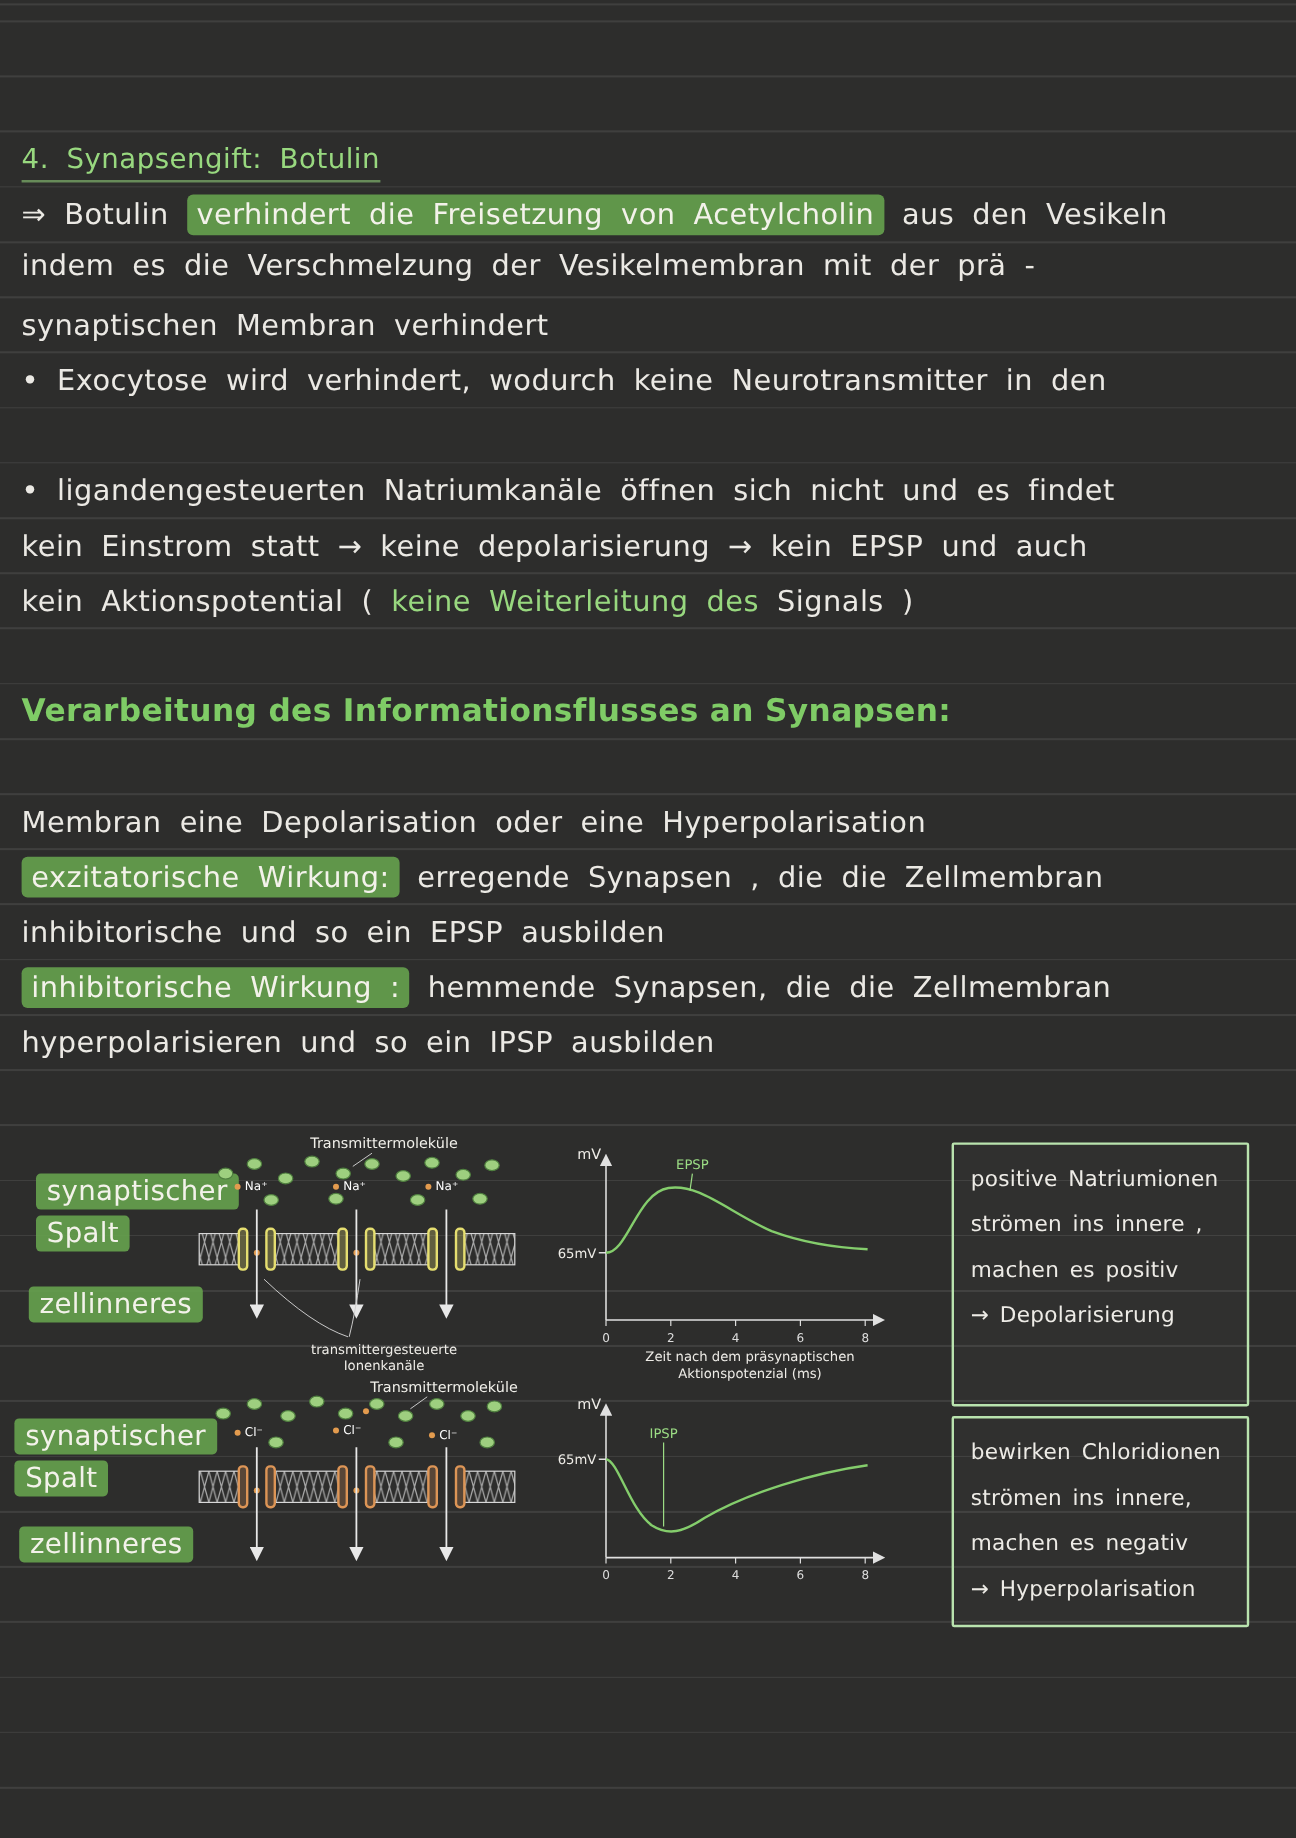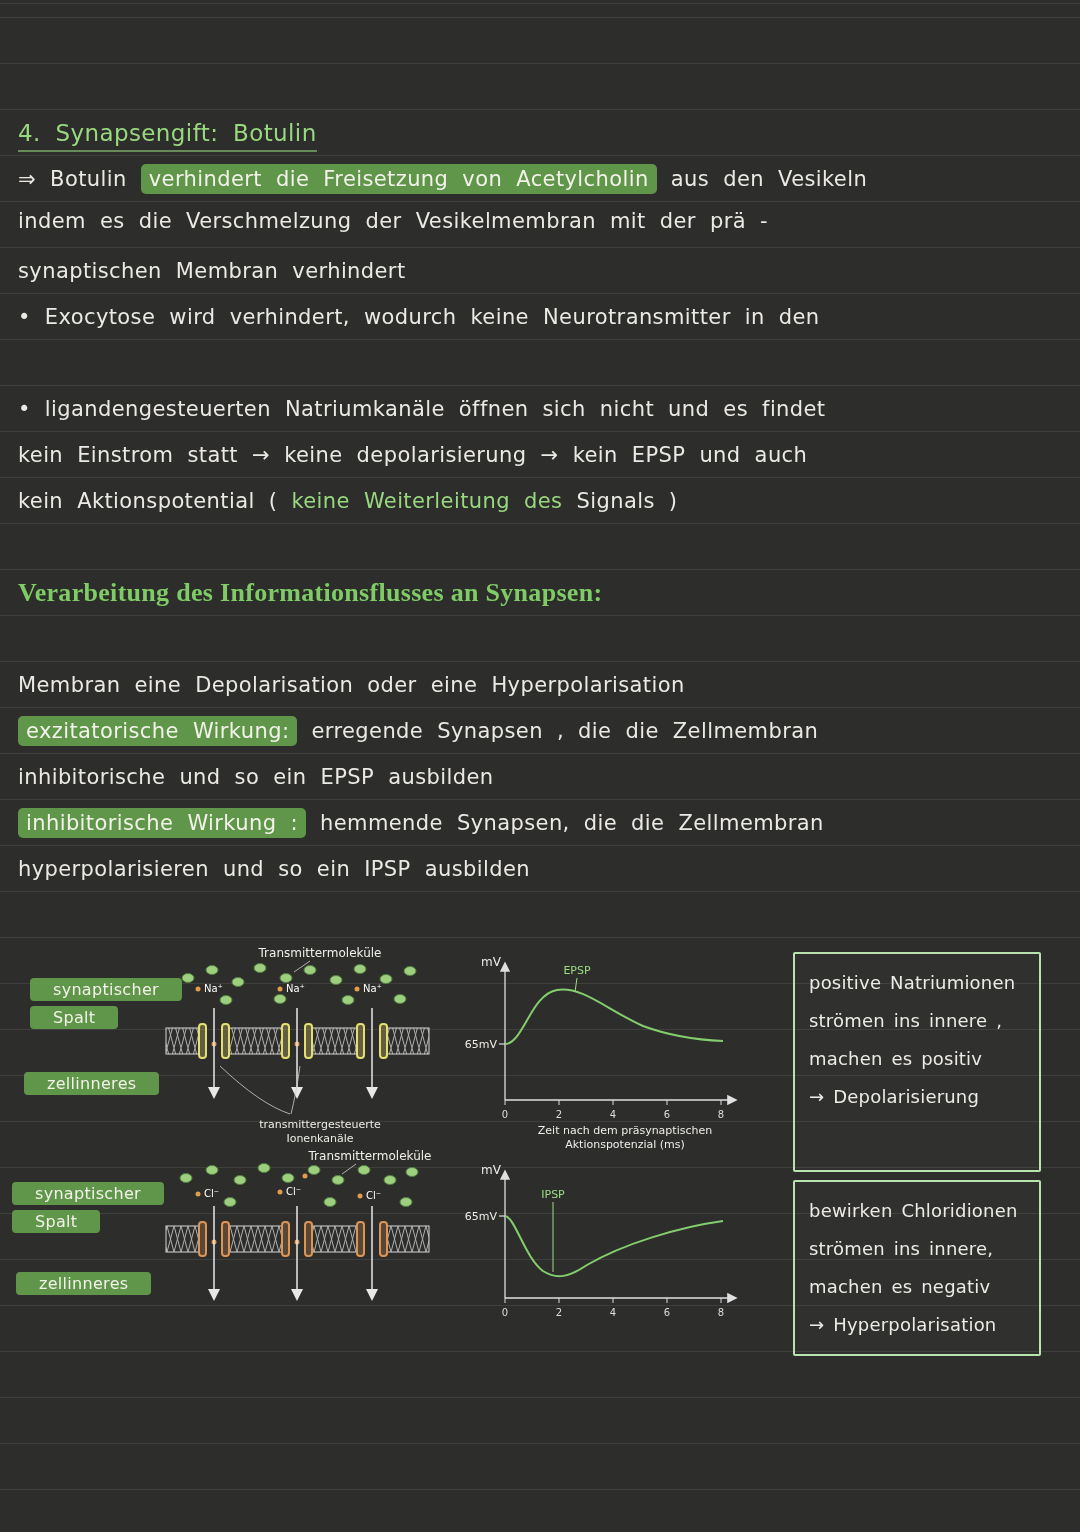--- a/index.html
+++ b/index.html
@@ -5,37 +5,37 @@
   html,body{margin:0;padding:0;background:#1f1f1f;}
   .page{
     position:relative;width:1080px;height:1532px;overflow:hidden;
     background-color:#2d2d2c;
     background-image:repeating-linear-gradient(to bottom, rgba(255,255,255,0.085) 0 1.4px, transparent 1.4px 46px);
     background-position:0 17px;
     font-family:"DejaVu Sans", sans-serif;
   }
   .text-line{
     position:absolute;left:18px;height:46px;line-height:46px;white-space:nowrap;
-    font-size:21px;letter-spacing:.4px;word-spacing:7px;color:#ebe9e4;
+    font-size:24px;letter-spacing:.4px;word-spacing:7px;color:#ebe9e4;
   }
   .green{color:#98d87f;}
   .hl{background:rgba(101,160,77,.92);border-radius:5px;padding:3px 8px;color:#f3f2ea;}
   .title-line{font-size:23px;}
   .title-underline{border-bottom:2px solid rgba(152,216,127,.55);padding-bottom:4px;margin-top:32px;}
   .heading{
     position:absolute;left:18px;height:46px;line-height:46px;font-size:26px;font-weight:bold;
-    color:#7fcc66;letter-spacing:.3px;white-space:nowrap;font-family:Liberation Serif, serif;
+    color:#7fcc66;letter-spacing:.3px;white-space:nowrap;
   }
   .info-box{
     position:absolute;width:248px;border:2px solid #b9e3ae;border-radius:2px;
     padding:10px 14px;box-sizing:border-box;background:rgba(255,255,255,0.015);
   }
   .box-line{font-size:18px;line-height:38px;color:#edebe6;white-space:nowrap;letter-spacing:.2px;word-spacing:3px;}
   .pill-group{position:absolute;display:flex;flex-direction:column;gap:5px;align-items:flex-start;}
-  .pill{background:rgba(101,160,77,.92);border-radius:4px;padding:2px 23px;font-size:16px;color:#f3f2ea;letter-spacing:.3px;white-space:nowrap;}
+  .pill{background:rgba(101,160,77,.92);border-radius:4px;padding:2px 9px;font-size:23px;color:#f3f2ea;letter-spacing:.3px;white-space:nowrap;}
   .abs-svg{position:absolute;}
   svg text{font-family:"DejaVu Sans", sans-serif;}
 </style>
 </head>
 <body>
 
 <div class="page">
 
   <div class="text-line title-line" style="top:110px">
     <span class="green title-underline">4. Synapsengift: Botulin</span>

